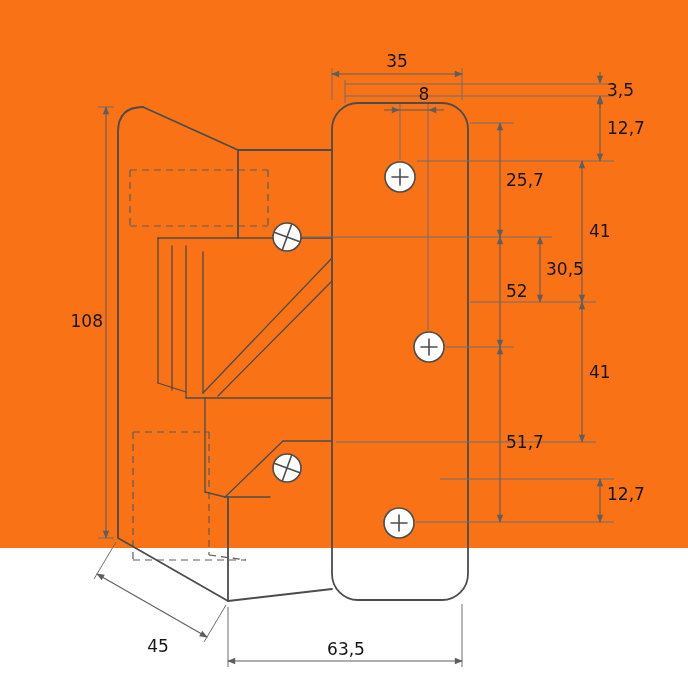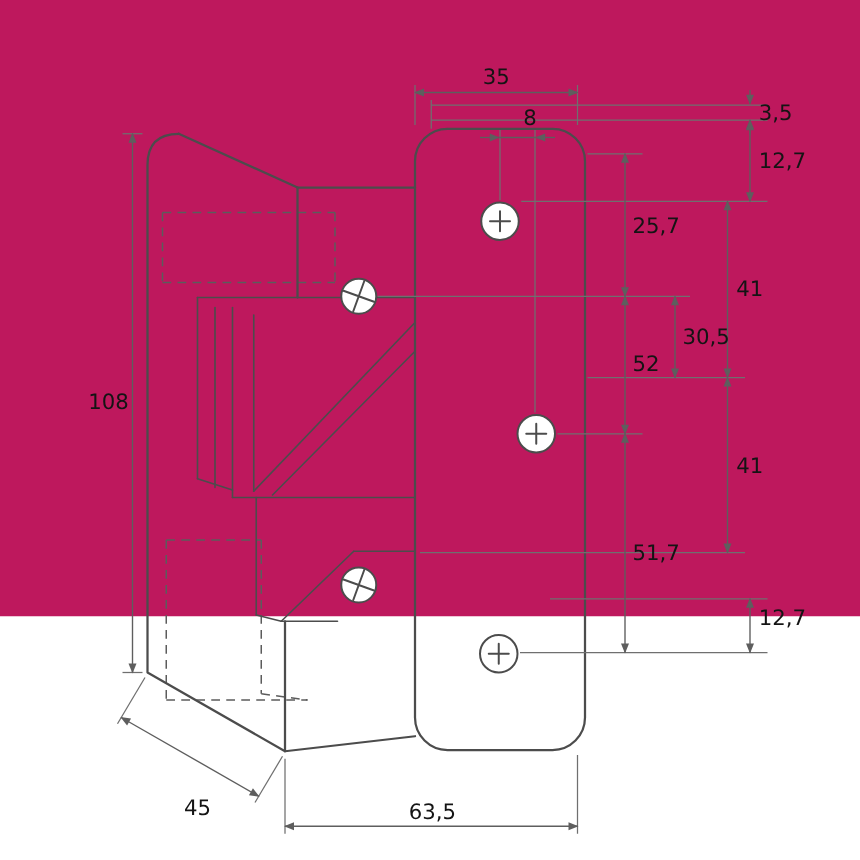--- a/index.html
+++ b/index.html
@@ -1,16 +1,16 @@
 <!DOCTYPE html>
 <html><head>
 <meta charset="utf-8">
 <style>
   html,body{margin:0;padding:0;width:688px;height:688px;background:#ffffff;overflow:hidden}
-  .canvas{width:688px;height:493px;background:#be185d}
+  .canvas{width:688px;height:548px;background:#f97316}
   svg{display:block}
   .obj{fill:none;stroke:#4c4c4c;stroke-width:1.8;stroke-linecap:round;stroke-linejoin:round}
   .det{fill:none;stroke:#4c4c4c;stroke-width:1.3;stroke-linecap:round}
   .hid{fill:none;stroke:#5c5c5c;stroke-width:1.2;stroke-dasharray:7 5}
   .ext{stroke:#6f6f6f;stroke-width:1;fill:none}
   .dim{stroke:#5e5e5e;stroke-width:1.1;fill:none}
   .lbl{font-family:"DejaVu Sans","Liberation Sans",sans-serif;font-size:17px;fill:#141414}
   .hole{fill:#ffffff;stroke:#4c4c4c;stroke-width:1.6}
   .screwhead{fill:#ffffff;stroke:#4c4c4c;stroke-width:1.6}
   .cross{stroke:#4c4c4c;stroke-width:1.6;stroke-linecap:round;fill:none}

